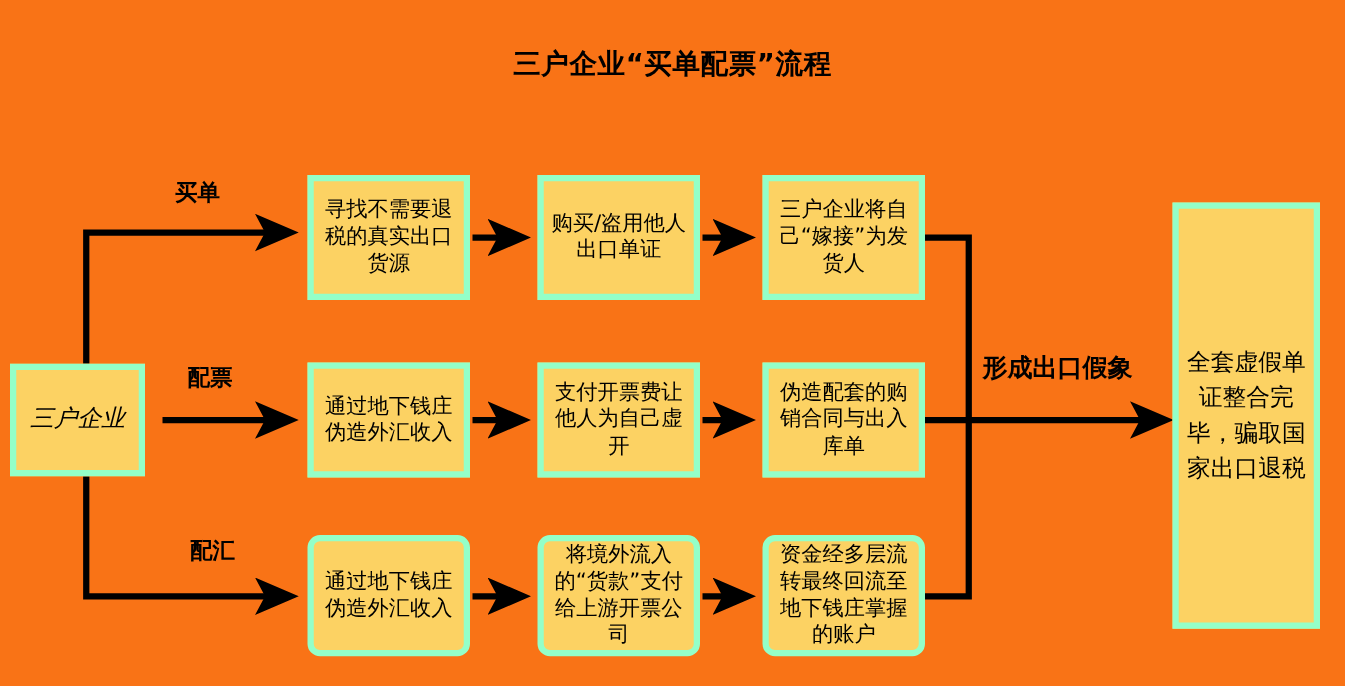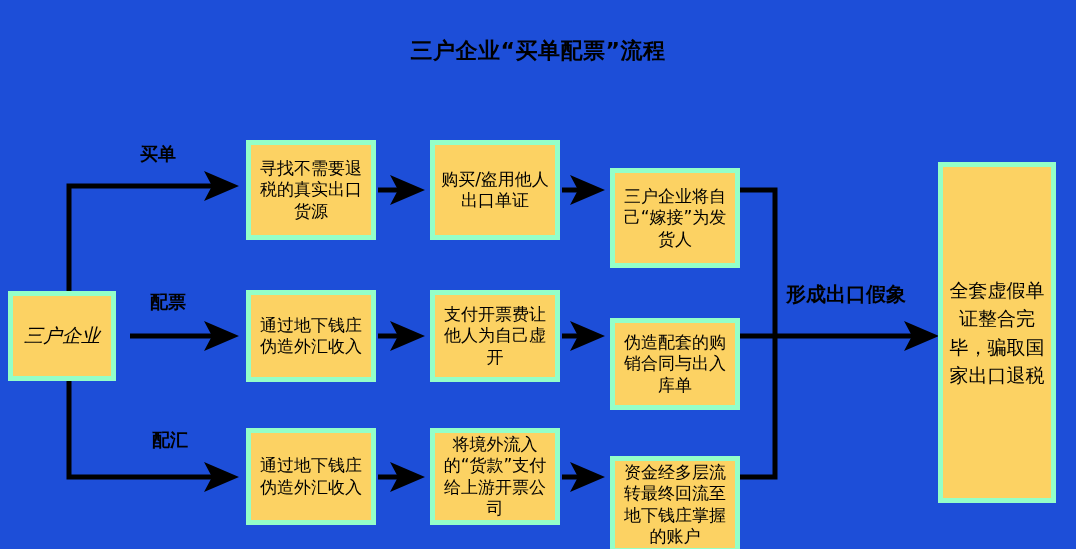--- a/index.html
+++ b/index.html
@@ -9,21 +9,21 @@
     background: #ffffff;
   }
   body {
     font-family: "DejaVu Sans", "Liberation Sans", sans-serif;
     color: #000000;
   }
   #canvas {
     position: relative;
     width: 1076px;
     height: 549px;
-    background: #1d4ed8;
+    background: #f97316;
     overflow: hidden;
   }
 
   
   .chart-title {
     position: absolute;
     left: 0;
     top: 36px;
     width: 1076px;
     text-align: center;
@@ -64,25 +64,25 @@
     font-style: italic;
   }
 
   .node-step {
     width: 130px;
     font-size: 17px;
   }
 
   .r1 { top: 140px;  height: 100px; }
   .r2 { top: 290px;  height: 92px;  }
-  .r3 { top: 428px;  height: 97px;  }
+  .r3 { top: 428px;  height: 97px; border-radius: 10px;  }
 
   .c1 { left: 246px; }
   .c2 { left: 430px; }
-  .c3 { left: 610px; margin-top: 28px; }
+  .c3 { left: 610px; }
 
   .node-final {
     left: 938px;
     top: 162px;
     width: 118px;
     height: 341px;
     font-size: 19px;
     line-height: 1.5;
   }
 

